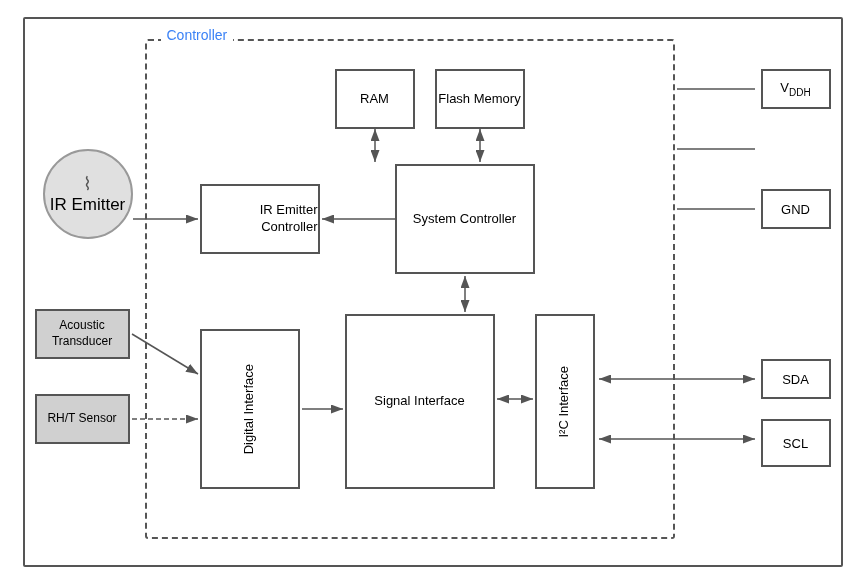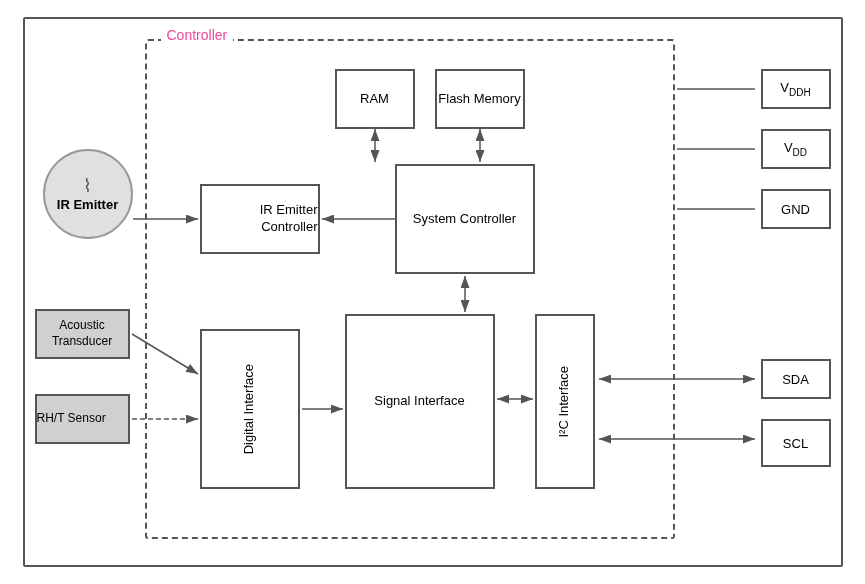--- a/index.html
+++ b/index.html
@@ -30,21 +30,21 @@
       border: 2px dashed #555;
       border-radius: 3px;
     }
     .controller-label {
       position: absolute;
       top: -14px;
       left: 14px;
       background: #fff;
       padding: 0 6px;
       font-size: 14px;
-      color: #ec4899;
+      color: #3b82f6;
     }
     
     .block {
       position: absolute;
       background: #fff;
       border: 2px solid #555;
       display: flex;
       align-items: center;
       justify-content: center;
       text-align: right;
@@ -117,37 +117,36 @@
       border: 2px solid #999;
       background: #e0e0e0;
       display: flex;
       align-items: center;
       justify-content: center;
       flex-direction: column;
       text-align: center;
       font-size: 11px;
     }
     .ir-emitter-label {
-      font-size: 13px;
+      font-size: 17px;
       line-height: 1.2;
-      font-weight: bold;
     }
     
     .coil-symbol {
       font-size: 18px;
       color: #555;
     }
     
     .ext-block {
       position: absolute;
       background: #d0d0d0;
       border: 2px solid #555;
       display: flex;
       align-items: center;
-      justify-content: flex-start;
+      justify-content: center;
       text-align: center;
       font-size: 12px;
       line-height: 1.3;
     }
     
     .acoustic-block {
       left: 10px;
       top: 290px;
       width: 95px;
       height: 50px;
@@ -232,23 +231,20 @@
   <div class="ext-block acoustic-block">
     <span>Acoustic Transducer</span>
   </div>
 
   <div class="ext-block rht-block">
     <span>RH/T Sensor</span>
   </div>
 
   <div class="power-block vddh-block">
     <span>V<sub>DDH</sub></span>
-  </div>
-  <div class="power-block vdd-block">
-    <span>V<sub>DD</sub></span>
   </div>
   <div class="power-block gnd-block">
     <span>GND</span>
   </div>
   <div class="power-block sda-block">
     <span>SDA</span>
   </div>
   <div class="power-block scl-block">
     <span>SCL</span>
   </div>

